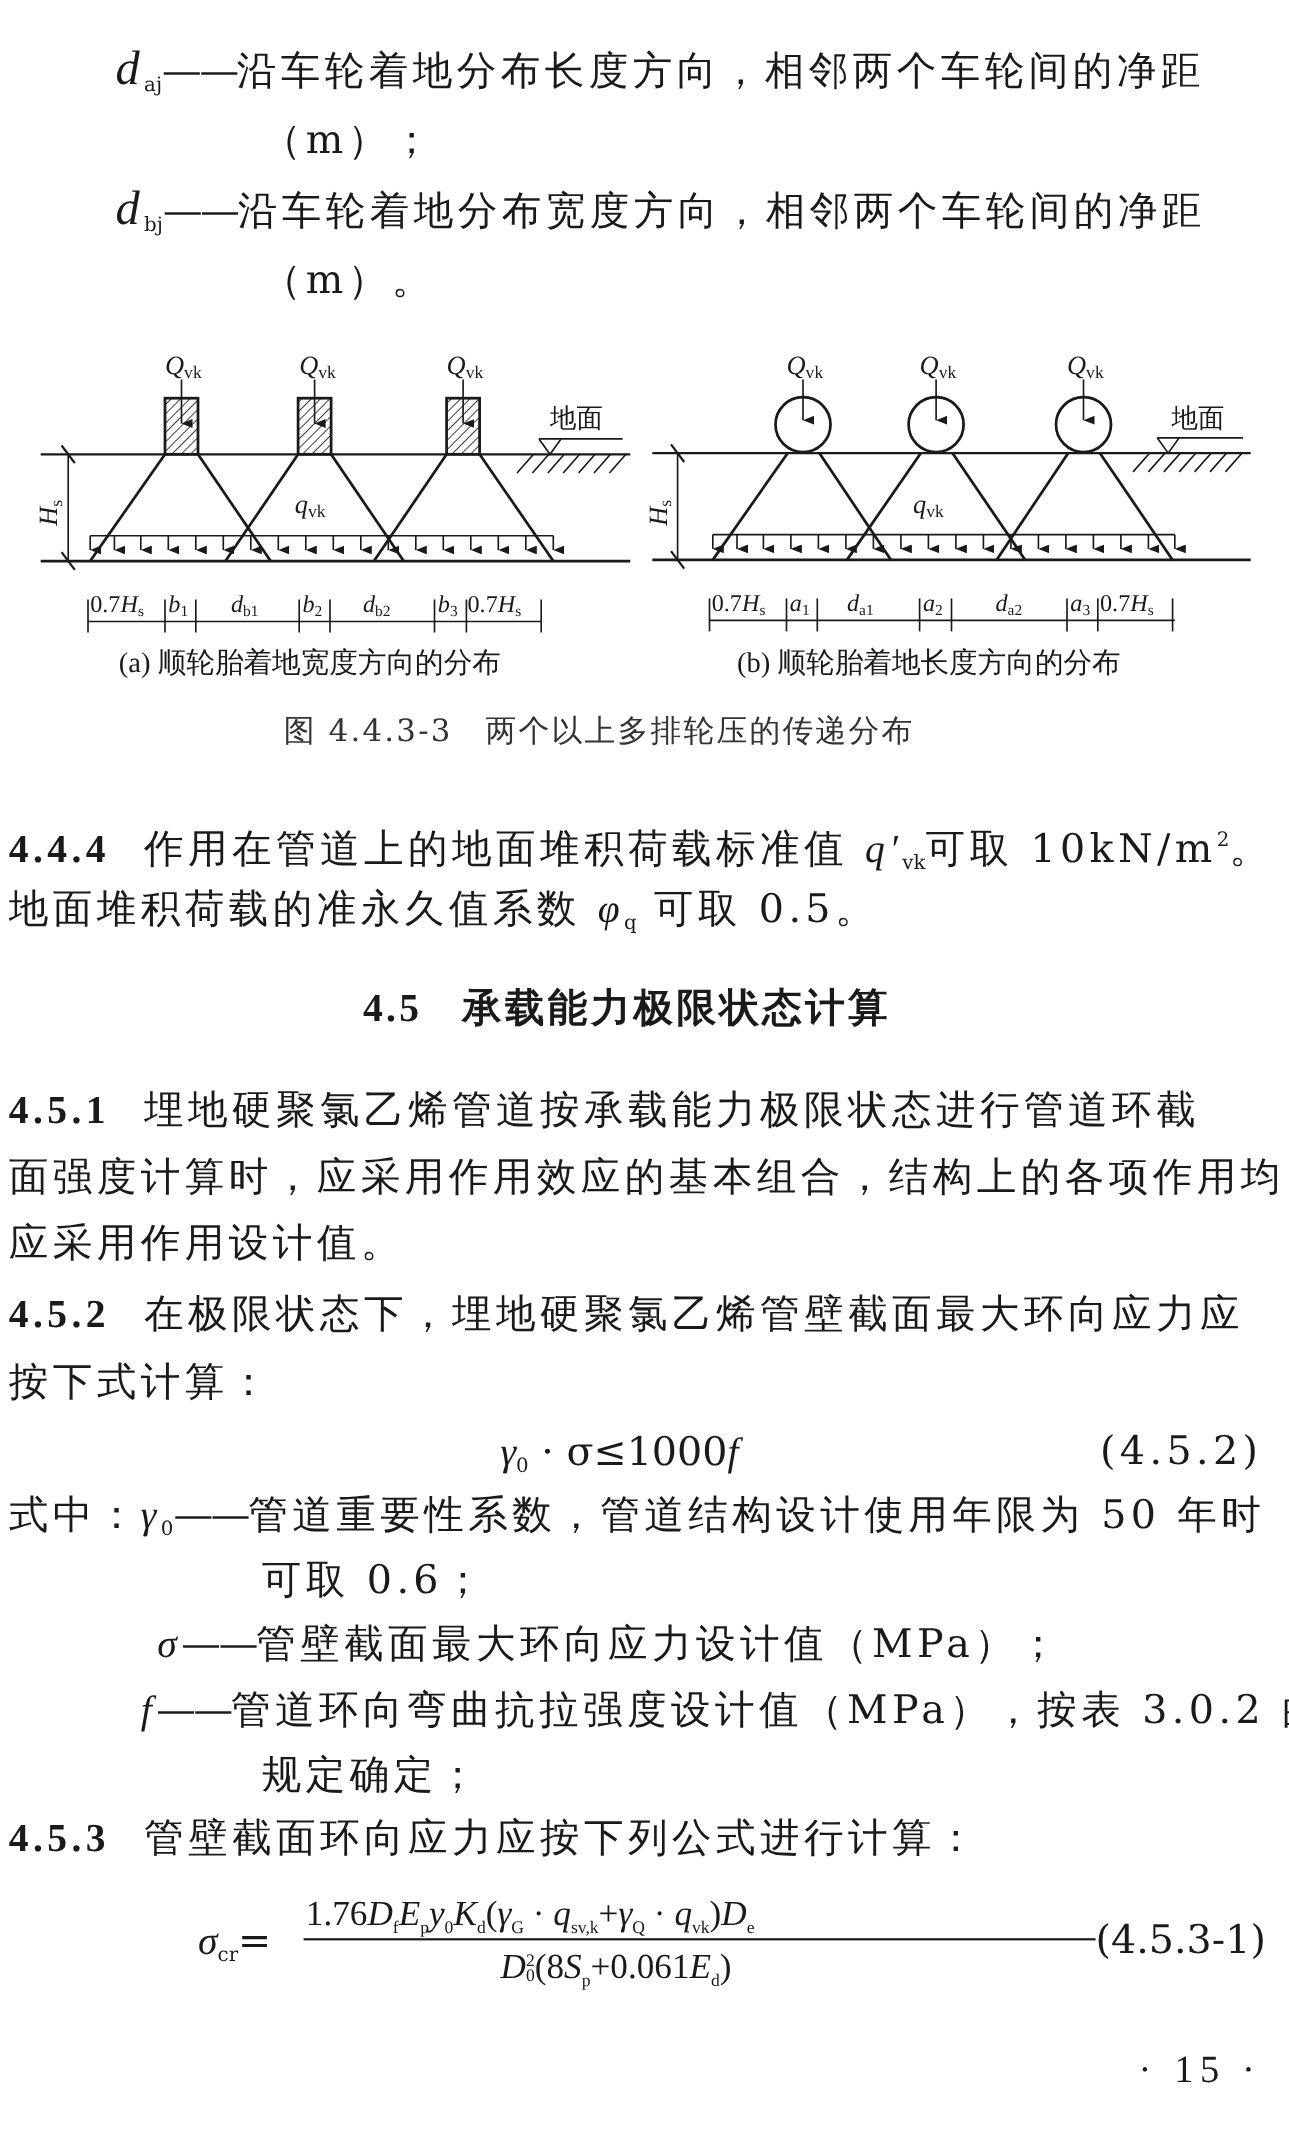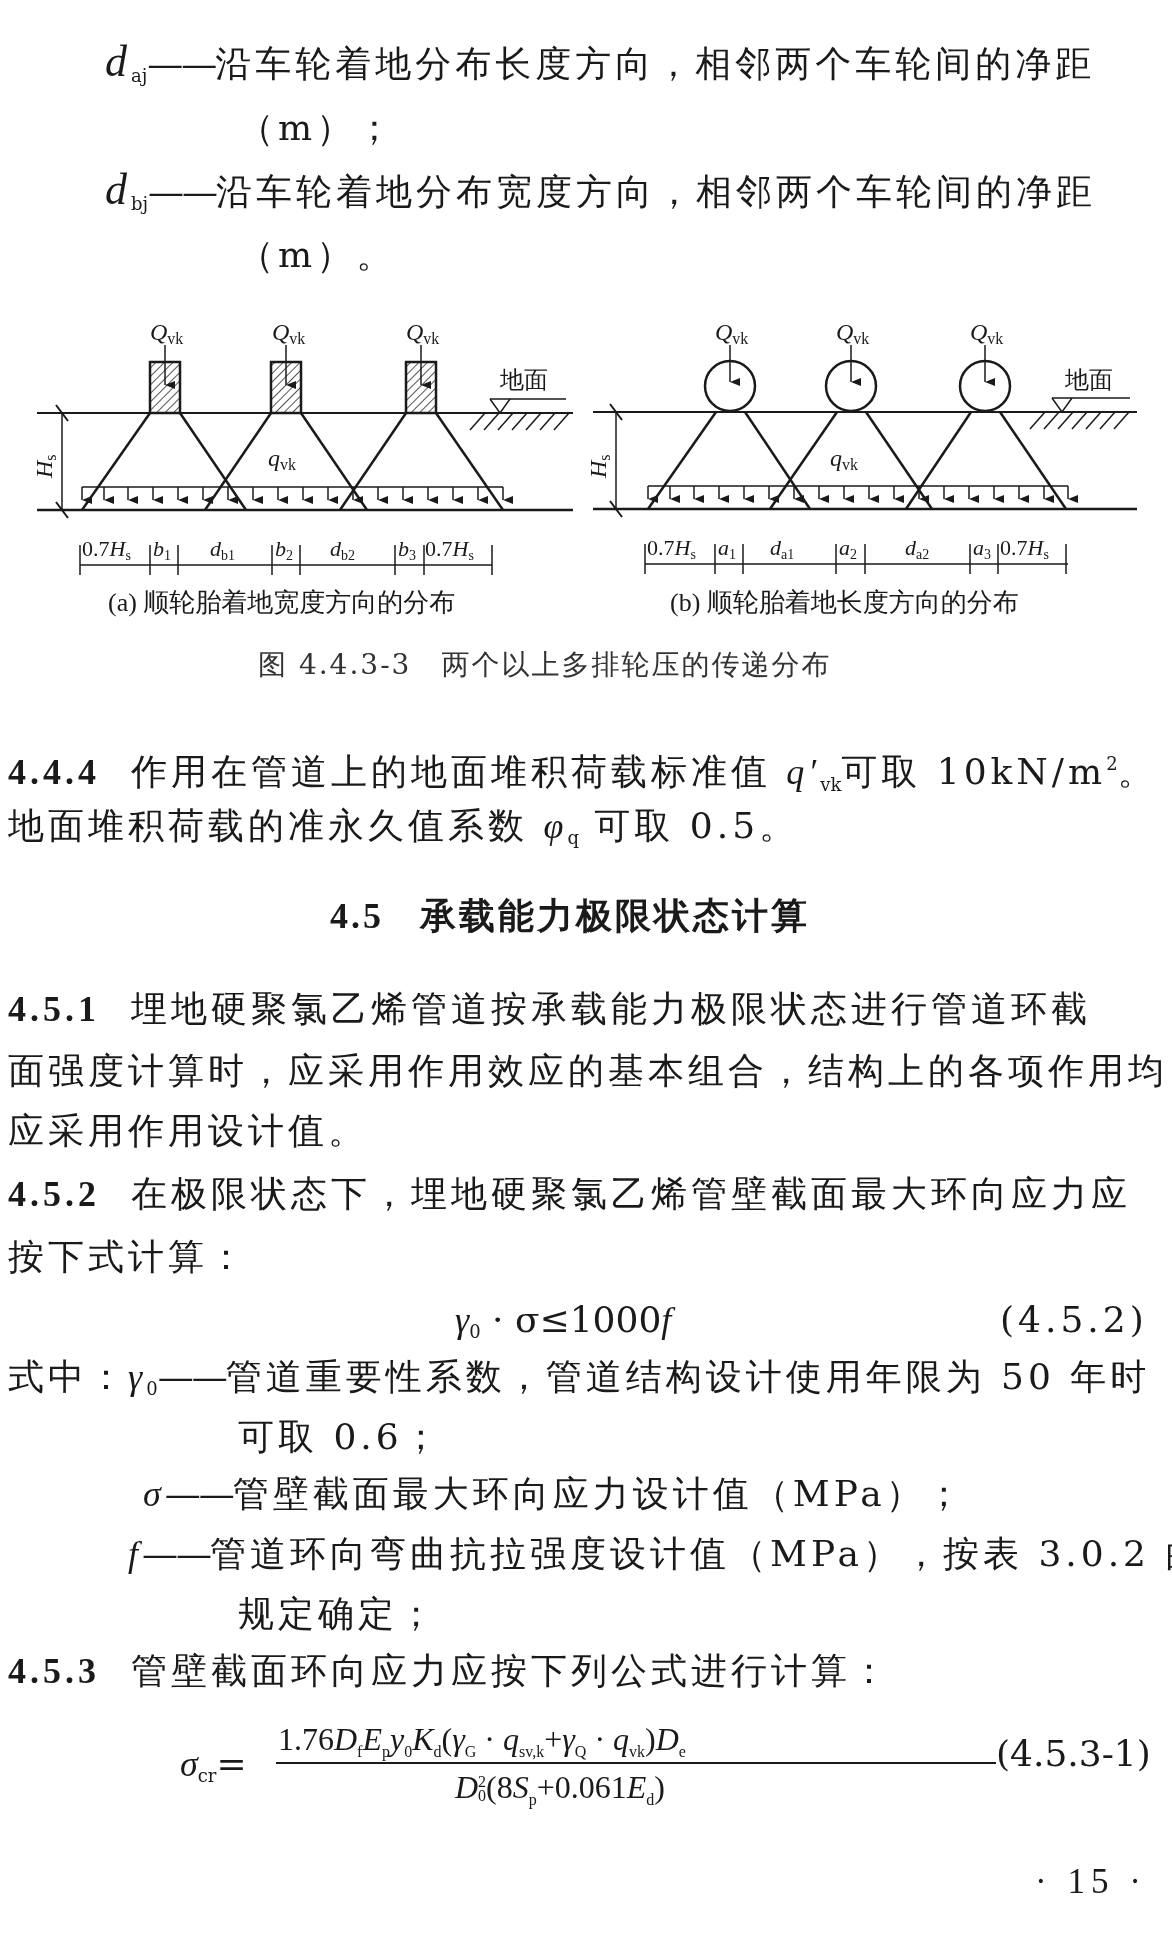--- a/index.html
+++ b/index.html
@@ -257,17 +257,17 @@
   <div class="abs txt" style="left:180px; top:42px; letter-spacing:0;">
     <span class="it">σ</span><span class="sub">cr</span><span>=</span>
   </div>
   <div class="abs" style="left:278px; top:20px; font-size:32px; line-height:38px; font-family:'Liberation Serif','DejaVu Serif',serif;">
     1.76<i>D</i><sub style="font-size:16px;">f</sub><i>E</i><sub style="font-size:16px;">p</sub><i>y</i><sub style="font-size:16px;">0</sub><i>K</i><sub style="font-size:16px;">d</sub>(<i>γ</i><sub style="font-size:16px;">G</sub> · <i>q</i><sub style="font-size:16px;">sv,k</sub>+<i>γ</i><sub style="font-size:16px;">Q</sub> · <i>q</i><sub style="font-size:16px;">vk</sub>)<i>D</i><sub style="font-size:16px;">e</sub>
   </div>
   <div class="frac-bar" style="left:276px; top:62px; width:720px;"></div>
   <div class="abs" style="left:455px; top:68px; font-size:32px; line-height:38px; font-family:'Liberation Serif','DejaVu Serif',serif;">
     <i>D</i><span style="display:inline-block; vertical-align:-0.2em; line-height:14px; font-size:16px;"><span style="display:block;">2</span><span style="display:block;">0</span></span>(8<i>S</i><sub style="font-size:16px;">p</sub>+0.061<i>E</i><sub style="font-size:16px;">d</sub>)
   </div>
-  <div class="abs txt" style="left:996px; top:32px; letter-spacing:0;">(4.5.3-1)</div>
+  <div class="abs txt" style="left:996px; top:42px; letter-spacing:0;">(4.5.3-1)</div>
 
 </div>
 
 <div class="abs" style="left:1035px; top:1862px; font-size:35px; font-family:'Liberation Serif','DejaVu Serif',serif; letter-spacing:6px;">· 15 ·</div>
 
 </body></html>

